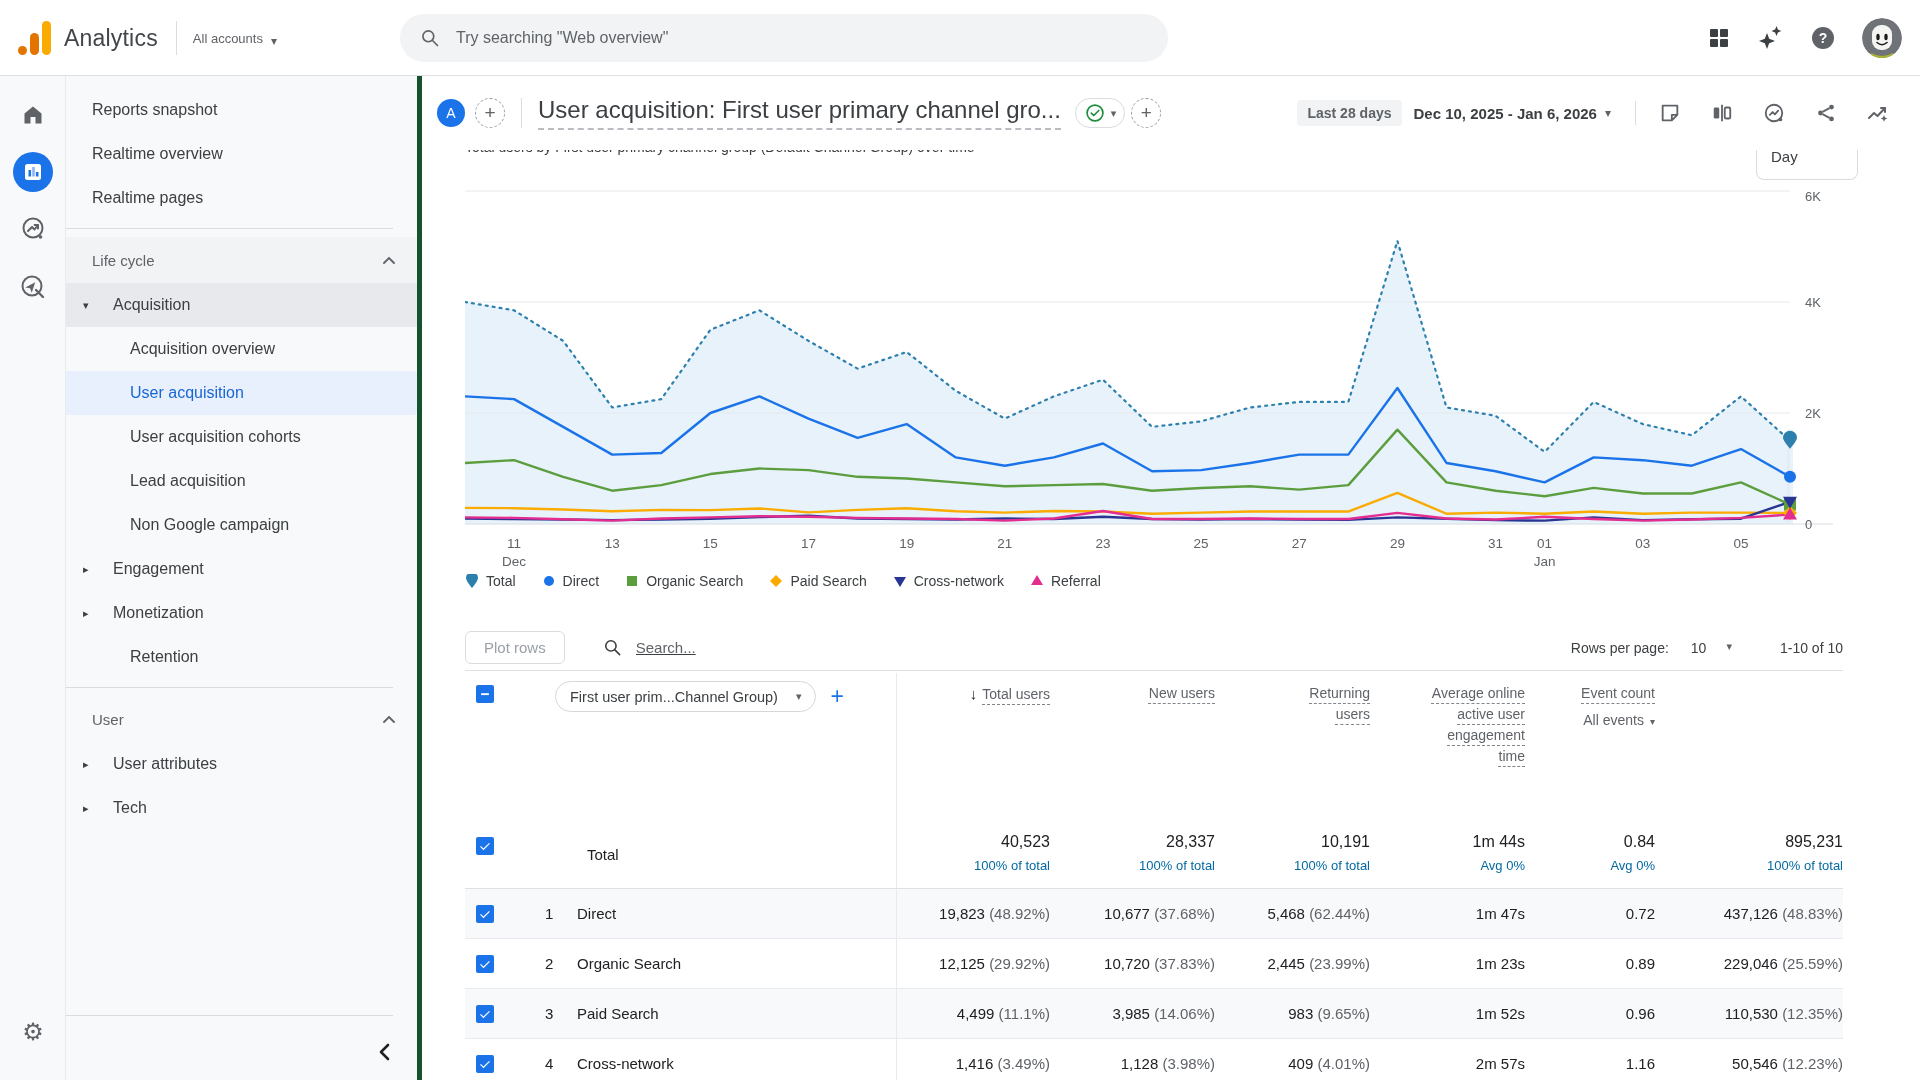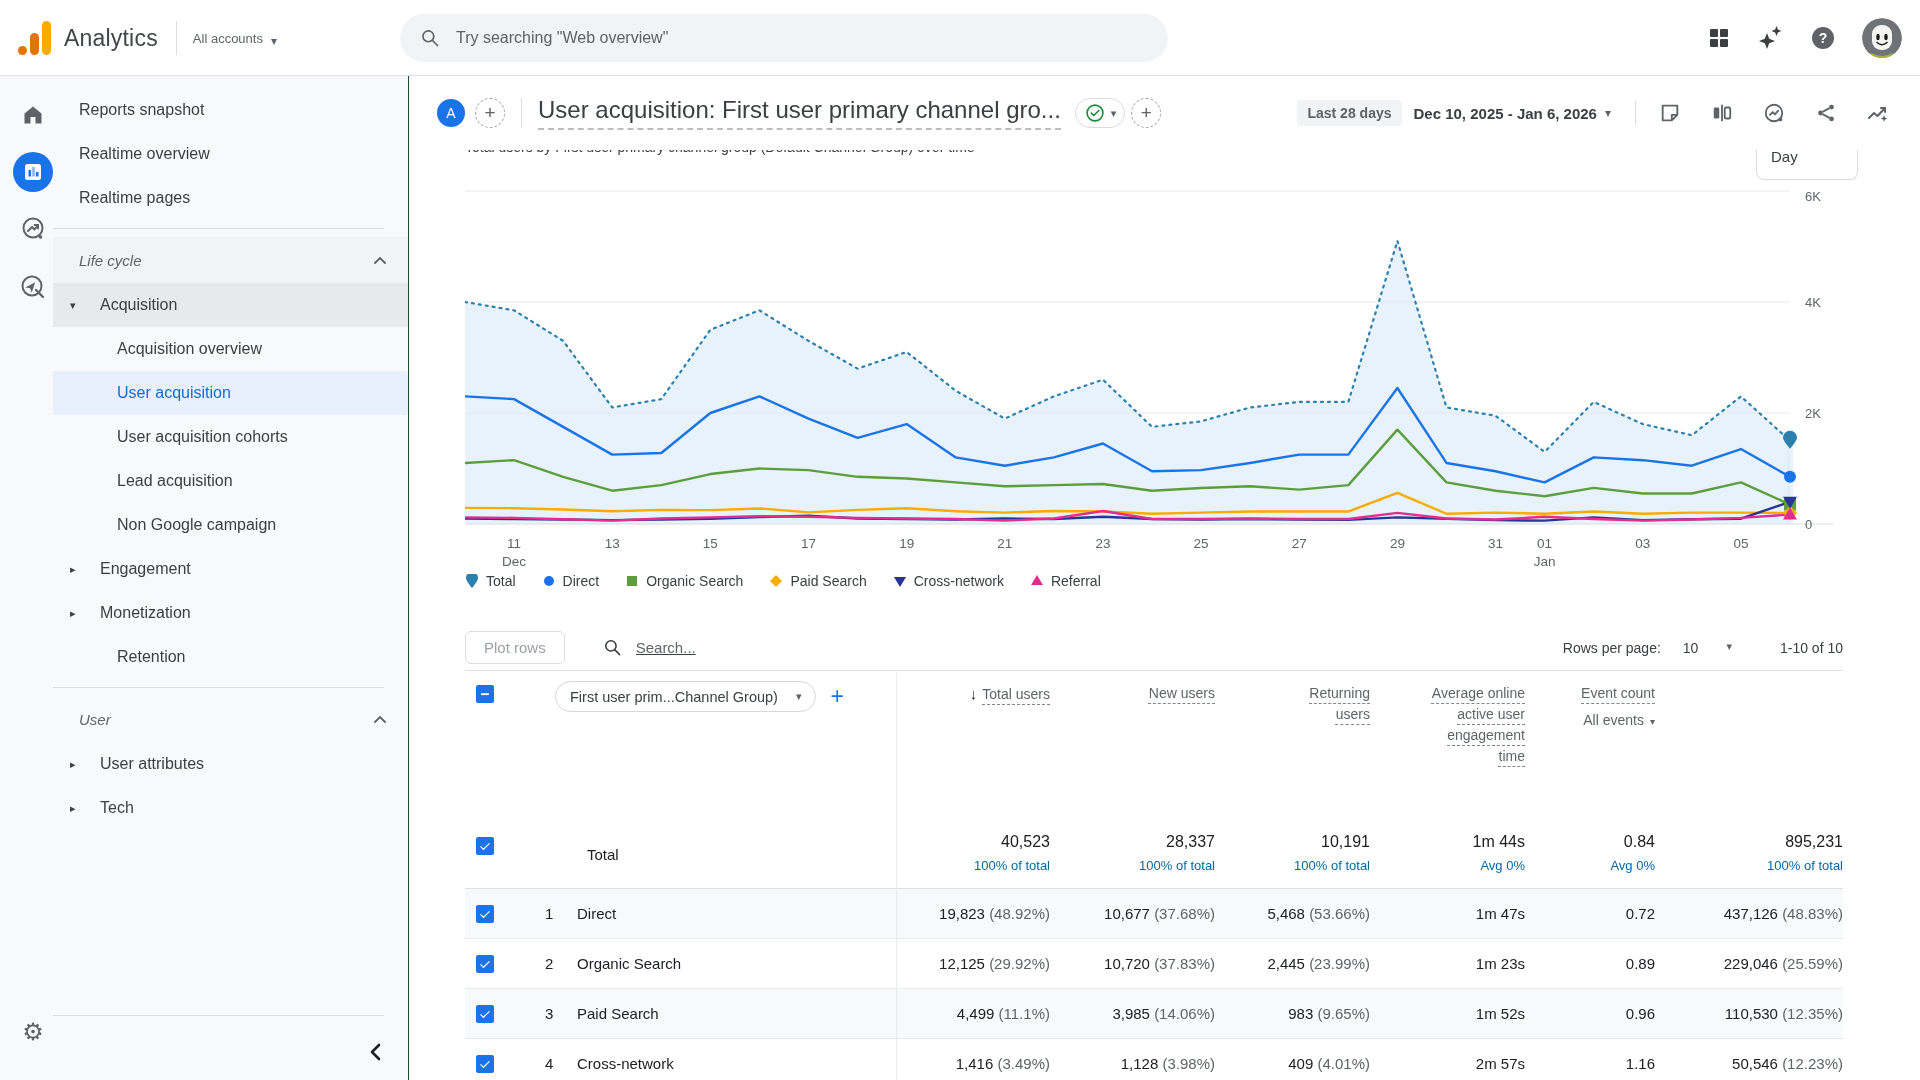--- a/index.html
+++ b/index.html
@@ -22,29 +22,29 @@
   .topbar-right { position:absolute; right:18px; top:0; height:76px; display:flex; align-items:center; gap:26px; }
   .tb-icon { width:26px; height:26px; display:flex; align-items:center; justify-content:center; cursor:pointer; }
   .avatar-img { width:40px; height:40px; border-radius:50%; overflow:hidden; cursor:pointer; }
 
   
   .rail { position:absolute; left:0; top:76px; width:66px; height:1004px; background:#f8f9fa; border-right:1px solid #e8eaed; z-index:20; }
   .rail-icon { position:absolute; left:13px; width:40px; height:40px; display:flex; align-items:center; justify-content:center; cursor:pointer; border-radius:50%; }
   .rail-icon.selected { background:#1a73e8; }
 
   
-  .drawer { position:absolute; left:53px; top:76px; width:356px; height:1004px; background:#f8f9fa; border-right:1px solid #14532d; z-index:20; font-size:16px; color:#3c4043; }
+  .drawer { position:absolute; left:66px; top:76px; width:356px; height:1004px; background:#f8f9fa; border-right:5px solid #14532d; z-index:20; font-size:16px; color:#3c4043; }
   .nav-item { height:44px; display:flex; align-items:center; padding-left:26px; cursor:pointer; }
   .nav-item.child { padding-left:64px; }
   .nav-item.retention { padding-left:64px; }
   .nav-item.expandable { padding-left:17px; }
   .nav-item.expandable .tri { width:30px; font-size:11px; color:#3c4043; }
   .nav-item.open-row { background:#e7e9ec; }
   .nav-item.selected { background:#e8f0fe; color:#1967d2; border-radius:0 4px 4px 0; }
-  .section-hdr { height:46px; display:flex; align-items:center; justify-content:space-between; padding:0 22px 0 26px; color:#5f6368; font-size:15px; background:#f1f3f4; cursor:pointer;font-style:italic; }
+  .section-hdr { height:46px; display:flex; align-items:center; justify-content:space-between; padding:0 22px 0 26px; color:#5f6368; font-size:15px; background:#f1f3f4; cursor:pointer; }
   .section-hdr.plain { background:transparent; }
   .divider-h { height:1px; background:#dadce0; margin:8px 24px 8px 0; }
   .drawer-bottom { position:absolute; bottom:0; left:0; right:0; }
   .collapse-row { height:56px; display:flex; align-items:center; justify-content:flex-end; padding-right:26px; cursor:pointer; }
   .txt-ellipsis { white-space:nowrap; overflow:hidden; text-overflow:ellipsis; max-width:270px; display:inline-block; }
 
   
   .main { position:absolute; left:422px; top:76px; width:1498px; height:1004px; background:#fff; overflow:hidden; }
 
   .report-header { position:absolute; left:0; top:0; width:1498px; height:74px; background:#fff; display:flex; align-items:center; z-index:10; }
@@ -76,21 +76,21 @@
   .legend-item svg { width:14px; height:14px; }
 
   
   .tbl-toolbar { position:absolute; left:43px; top:549px; width:1378px; height:46px; border-bottom:1px solid #e0e0e0; display:flex; align-items:center; }
   .plot-rows-btn { border:1px solid #dadce0; border-radius:6px; color:#9aa0a6; background:#fff; font-size:15px; padding:7px 18px; margin-right:38px; cursor:default; font-family:inherit; }
   .tbl-search { display:flex; align-items:center; flex:1; }
   .tbl-search input { border:none; outline:none; font-size:15px; color:#3c4043; margin-left:14px; width:420px; font-family:inherit; background:transparent;text-decoration:underline; }
   .tbl-search input::placeholder { color:#5f6368; }
   .toolbar-right { display:flex; align-items:center; color:#3c4043; font-size:14px; }
   .rpp-label { color:#3c4043; margin-right:22px; }
-  .rpp-value { display:flex; gap:28px; margin-right:48px; cursor:pointer; }
+  .rpp-value { display:flex; gap:20px; margin-right:48px; cursor:pointer; }
   .rpp-value .caret { font-size:11px; color:#5f6368; }
 
   .grid8 { display:grid; grid-template-columns:56px 376px 153px 165px 155px 155px 130px 188px; }
   .thead { position:absolute; left:43px; top:597px; width:1378px; height:148px; }
   .c-check { padding-left:11px; padding-top:12px; }
   .c-dim { border-right:1px solid #e8eaed; position:relative; }
   .thead .c-dim { display:flex; align-items:flex-start; padding-top:8px; }
   .dim-pill { display:flex; align-items:center; border:1px solid #d5d7da; border-radius:16px; height:31px; padding:0 14px; margin-left:34px; font-size:14.5px; color:#3c4043; cursor:pointer; white-space:nowrap; }
   .dim-pill .caret { font-size:11px; color:#5f6368; margin-left:18px; }
   .add-dim { color:#1a73e8; font-size:23px; margin-left:14px; margin-top:2px; cursor:pointer; line-height:26px; }
@@ -536,21 +536,21 @@
                 <path d="M7 12.2 L3.8 9 L2.7 10.1 L7 14.4 L15.3 6.1 L14.2 5 Z" fill="#fff"></path>
               </svg>
       </span>
     </div>
     <div class="c-dim">
       <span class="rank">1</span>
       <span class="chan">Direct</span>
     </div>
     <div class="c-m"><span class="v">19,823</span> <span class="p">(48.92%)</span></div>
     <div class="c-m"><span class="v">10,677</span> <span class="p">(37.68%)</span></div>
-    <div class="c-m"><span class="v">5,468</span> <span class="p">(53.66%)</span></div>
+    <div class="c-m"><span class="v">5,468</span> <span class="p">(62.44%)</span></div>
     <div class="c-m"><span class="v">1m 47s</span> <span class="p"></span></div>
     <div class="c-m"><span class="v">0.72</span> <span class="p"></span></div>
     <div class="c-m"><span class="v">437,126</span> <span class="p">(48.83%)</span></div>
   </div>
 
   <div class="trow grid8">
     <div class="c-check">
       <span class="cb">
         <svg viewBox="0 0 18 18">
                 <path d="M7 12.2 L3.8 9 L2.7 10.1 L7 14.4 L15.3 6.1 L14.2 5 Z" fill="#fff"></path>

